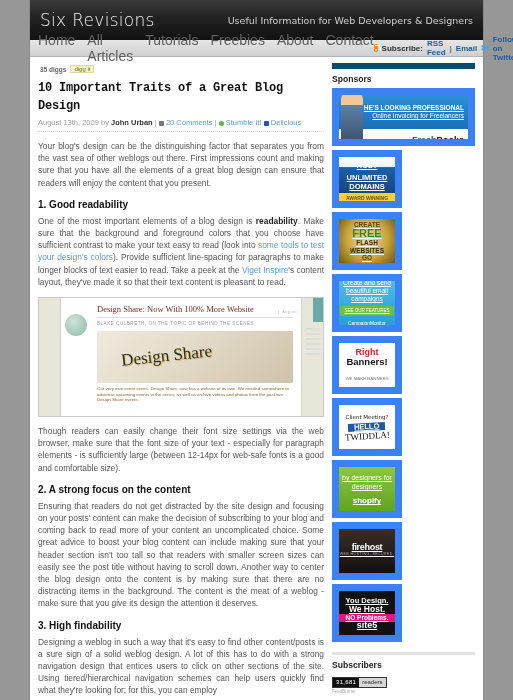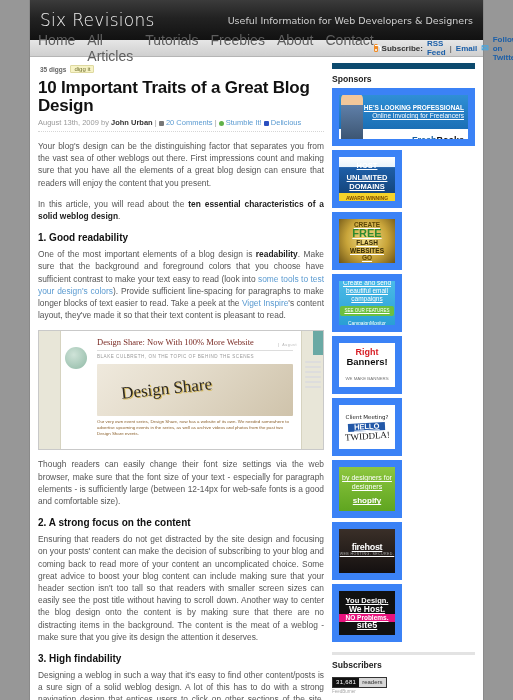--- a/index.html
+++ b/index.html
@@ -40,22 +40,22 @@
   .cols { display:flex; padding:6px 8px 0 8px; gap:8px; }
   .main { width:290px; }
   .side { width:145px; }
 
   
   .diggrow { display:flex; align-items:center; gap:4px; margin:2px 0 6px 2px; }
   .digg-count { font-size:6.5px; color:#666; font-weight:bold; }
   .digg-btn { font-size:6px; color:#6b6b2a; background:#f7f3c6; border:1px solid #ded9a0;
               padding:0 3px; border-radius:1px; }
 
-  h1.title { font-size:17px; line-height:18px; color:#111; margin:0 0 3px 0; font-weight:bold;
-             letter-spacing:-.2px; }
+  h1.title { font-size:12px; line-height:18px; color:#111; margin:0 0 3px 0; font-weight:bold;
+             letter-spacing:-.2px;font-family:Liberation Mono, monospace; }
   .meta { font-size:7.5px; color:#9a9a9a; padding-bottom:4px;
           border-bottom:1px dotted #d5d5d5; margin-bottom:8px; }
   .meta b { color:#333; }
   .meta a { color:#5b9bd1; text-decoration:none; }
   .ico-sq { display:inline-block; width:5px; height:5px; vertical-align:-1px; border-radius:1px; }
   .ic-comment { background:#777; }
   .ic-stumble { background:#61b24a; border-radius:50%; }
   .ic-delicious { background:#2a4fc0; }
 
   p.body { font-size:8.4px; line-height:12.2px; color:#555; margin:0 0 9px 0; text-align:justify; }
@@ -204,21 +204,20 @@
 
       <div class="meta">
         <span>August 13th, 2009 by </span><b>John Urban</b><span> | </span><span class="ico-sq ic-comment"></span>
         <a>20 Comments</a><span> | </span><span class="ico-sq ic-stumble"></span>
         <a>Stumble It!</a><span> </span><span class="ico-sq ic-delicious"></span>
         <a>Delicious</a>
       </div>
 
       <p class="body">Your blog's design can be the distinguishing factor that separates you from the vast sea of other weblogs out there. First impressions count and making sure that you have all the elements of a great blog design can ensure that readers will enjoy the content that you present.</p>
 
-      <p class="body"><span>In this article, you will read about the </span><b>ten essential characteristics of a solid weblog design</b><span>.</span></p>
 
       <h2 class="sec">1. Good readability</h2>
       <p class="body"><span>One of the most important elements of a blog design is </span><b>readability</b><span>. Make sure that the background and foreground colors that you choose have sufficient contrast to make your text easy to read (look into </span><a>some tools to test your design's colors</a><span>). Provide sufficient line-spacing for paragraphs to make longer blocks of text easier to read. Take a peek at the </span><a>Viget Inspire</a><span>'s content layout, they've made it so that their text content is pleasant to read.</span></p>
 
       <div class="figure">
         <div class="fig-rail"></div>
         <div class="fig-center">
           <div class="fig-avatar"></div>
           <div class="fig-date">August</div>
           <div class="fig-h">Design Share: Now With 100% More Website</div>

